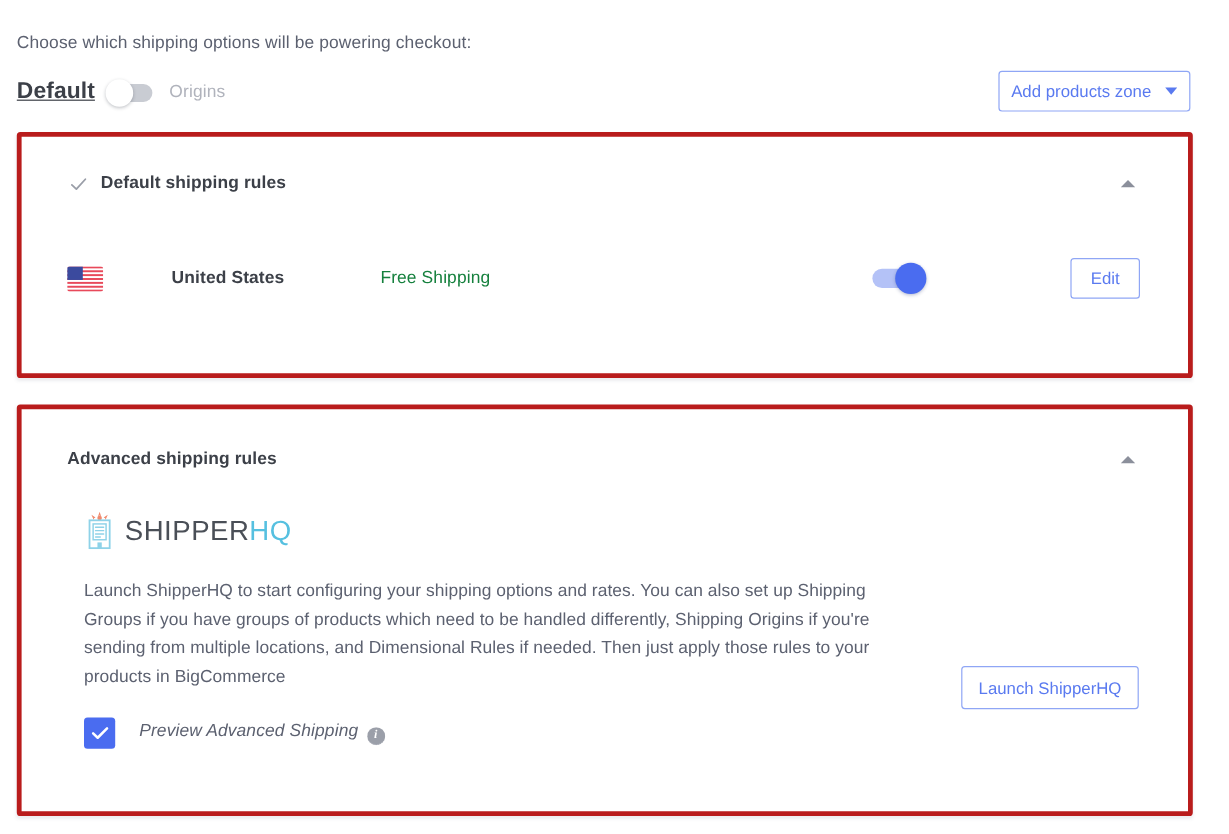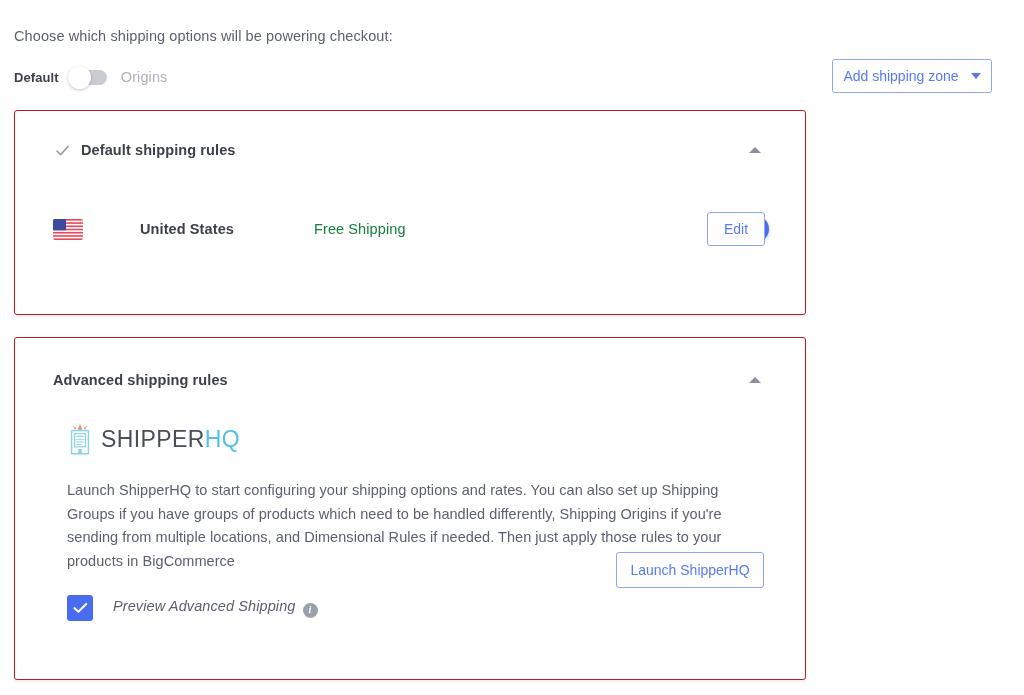--- a/index.html
+++ b/index.html
@@ -35,24 +35,25 @@
   
   .mode-row {
     position: absolute;
     left: 14px;
     top: 65px;
     display: flex;
     align-items: center;
     height: 24px;
   }
   .mode-label-left {
-    font-size: 13px;
+    font-size: 19px;
     font-weight: bold;
     color: #3c4048;
     letter-spacing: .1px;
+    text-decoration: underline;
   }
   .mode-label-right {
     font-size: 14.5px;
     color: #b0b3bc;
     letter-spacing: .1px;
     margin-left: 14px;
   }
   .switch {
     position: relative;
     width: 36px;
@@ -103,23 +104,23 @@
     width: 0; height: 0;
     border-left: 5px solid transparent;
     border-right: 5px solid transparent;
     border-top: 6px solid #5a7af0;
   }
 
   
   .card {
     position: absolute;
     left: 14px;
-    width: 792px;
-    background: #ffffff;
-    border: 1px solid #b91c1c;
+    width: 980px;
+    background: #ffffff;
+    border: 4px solid #b91c1c;
     border-radius: 3px;
     box-shadow: 0 2px 3px rgba(70,80,110,.10);
   }
   #card-default { top: 110px; height: 205px; }
   #card-advanced { top: 337px; height: 343px; }
 
   .card-header {
     position: relative;
     height: 78px;
     display: flex;
@@ -324,21 +325,21 @@
   <div class="mode-row">
     <span class="mode-label-left">Default</span>
     <span class="switch">
       <span class="track"></span>
       <span class="knob"></span>
     </span>
     <span class="mode-label-right">Origins</span>
   </div>
 
   <button class="add-zone-btn">
-    <span>Add shipping zone</span>
+    <span>Add products zone</span>
     <span class="caret"></span>
   </button>
 
   <div class="card" id="card-default">
     <div class="card-header">
       <svg class="check-mark" viewBox="0 0 16 16">
         <path d="M2 8.6 L6 12.4 L14 3.6" fill="none" stroke="#9a9ea8" stroke-width="1.6" stroke-linecap="round" stroke-linejoin="round"></path>
       </svg>
       <span class="card-title">Default shipping rules</span>
       <span class="collapse-caret"></span>

